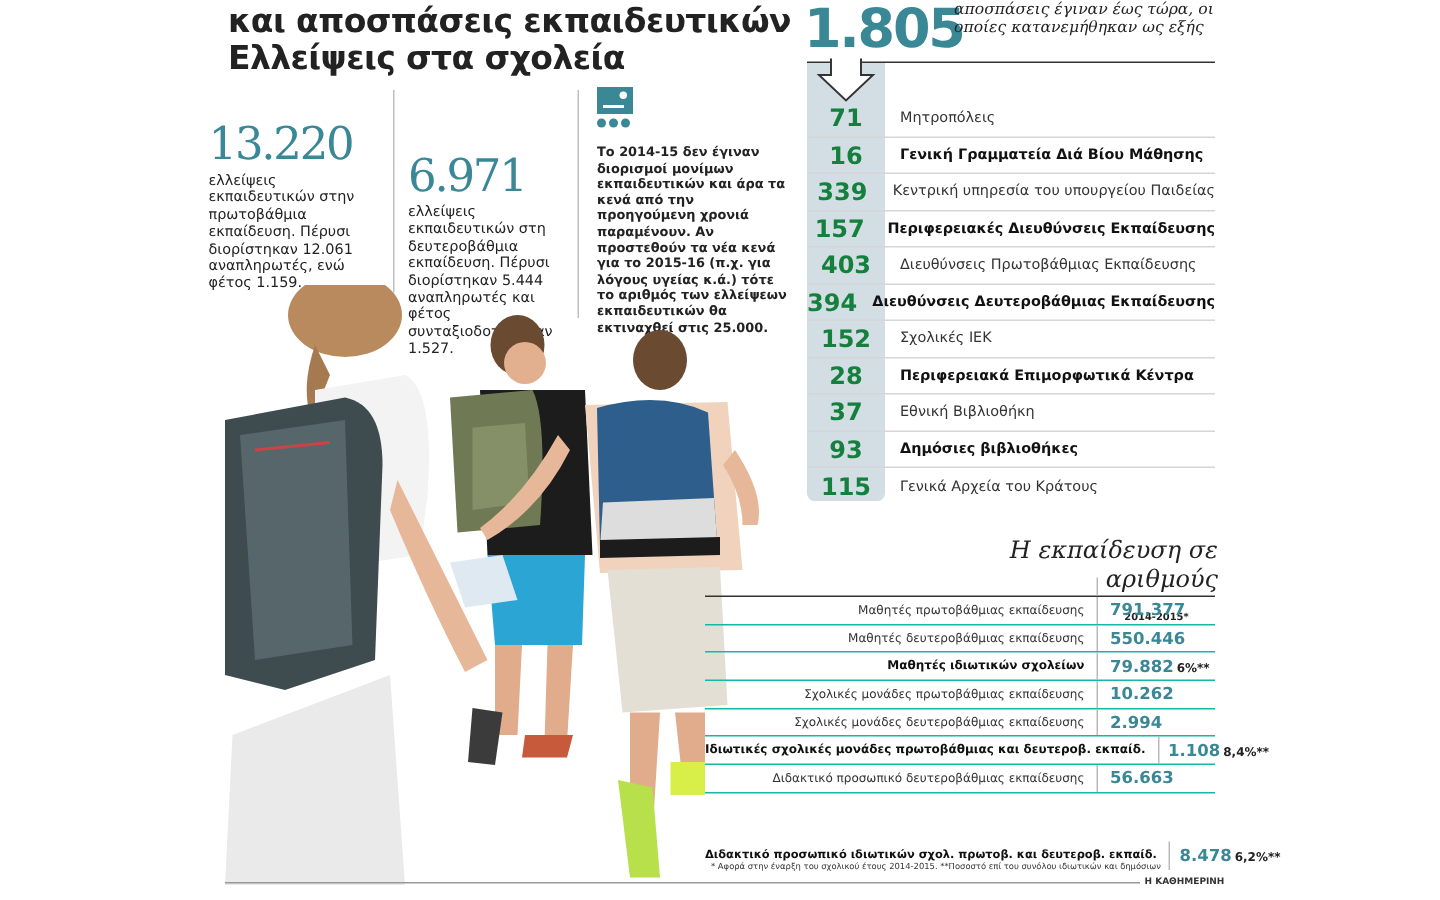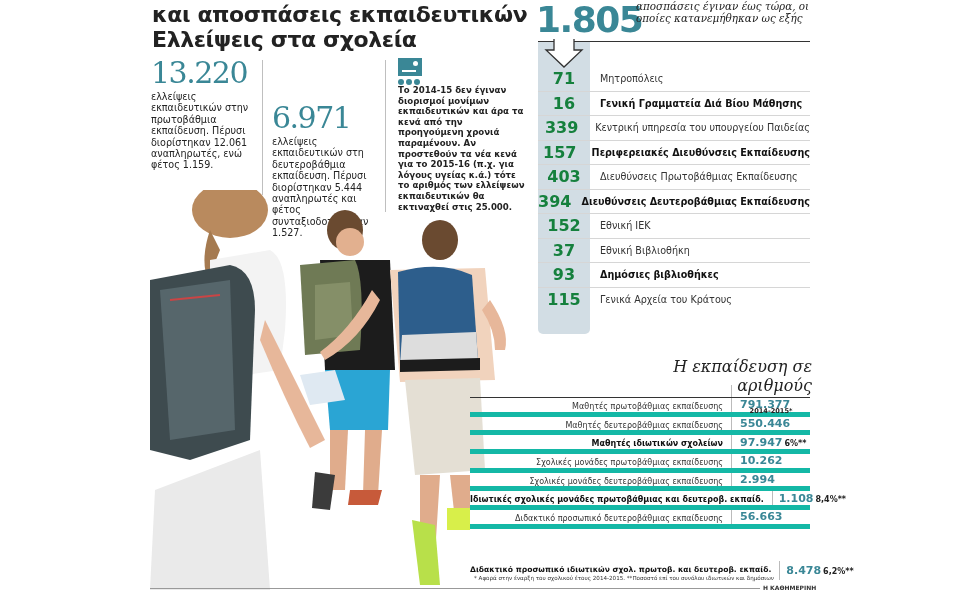--- a/index.html
+++ b/index.html
@@ -12,31 +12,31 @@
     color: #222; letter-spacing: -0.4px;
   }
   .title span { display: block; }
 
   .stat { position: absolute; top: 58px; }
   .stat .big {
     font-family: "DejaVu Serif", "Liberation Serif", serif; font-size: 30px; line-height: 30px;
     color: #3a8796; letter-spacing: -1.5px;
   }
   .stat .desc { font-size: 9.6px; line-height: 11.4px; color: #222; margin-top: 3px; }
-  .stat1 { left: 151px; width: 110px; }
+  .stat1 { left: 139px; width: 110px; margin-top: 24px; }
   .stat2 { left: 272px; width: 110px; margin-top: 45px; }
   .vsep { position: absolute; width: 1px; background: #bfbfbf; }
 
   .note { position: absolute; left: 398px; top: 58px; width: 130px; }
   .note-icon { width: 24px; height: 18px; background: #3a8796; position: relative; }
   .note-icon .fig { position: absolute; right: 4px; top: 3px; width: 5px; height: 5px; background: #fff; border-radius: 50%; }
   .note-icon .desk { position: absolute; left: 4px; bottom: 4px; width: 14px; height: 2px; background: #fff; }
   .note-dots { display: flex; gap: 2px; margin-top: 3px; }
   .note-dots i { width: 6px; height: 6px; border-radius: 50%; background: #3a8796; display: block; }
-  .note-text { font-size: 8.6px; line-height: 10.6px; font-weight: bold; color: #222; margin-top: 0; }
+  .note-text { font-size: 8.6px; line-height: 10.6px; font-weight: bold; color: #222; margin-top: 12px; }
 
   .hero {
     position: absolute; left: 536px; top: 0px;
     font-family: "DejaVu Sans", sans-serif; font-weight: bold; font-size: 36px; line-height: 40px;
     color: #3a8796; letter-spacing: -1.5px;
   }
   .hero-desc {
     position: absolute; left: 636px; top: 0px; width: 180px;
     font-family: "DejaVu Serif", serif; font-style: italic; font-size: 10.4px; line-height: 12px; color: #222;
   }
@@ -55,21 +55,21 @@
   .photo { position: absolute; left: 150px; top: 190px; width: 360px; height: 400px; }
 
   .edu-title {
     position: absolute; left: 612px; top: 357px; width: 200px; text-align: right;
     font-family: "DejaVu Serif", serif; font-style: italic; font-size: 16px; color: #222;
   }
   .edu-table { position: absolute; left: 470px; top: 385px; width: 340px; }
   .edu-head { display: flex; height: 13px; border-bottom: 1.2px solid #333; }
   .edu-head .lab { flex: 1; border-right: 1px solid #bbb; }
   .edu-head .yr { width: 78px; text-align: center; font-size: 6.6px; font-weight: bold; color: #222; line-height: 12px; margin-top: 20px; }
-  .edu-row { display: flex; height: 18.7px; align-items: center; border-bottom: 5px solid #14b8a6; }
+  .edu-row { display: flex; height: 18.7px; align-items: center; border-bottom: 1px solid #14b8a6; }
   .edu-row:last-child { border-bottom: none; margin-top: 32px; }
   .edu-row .lab { flex: 1; text-align: right; padding-right: 8px; font-size: 8px; color: #333; white-space: nowrap; height: 100%; line-height: 18.7px; border-right: 1px solid #bbb; }
   .edu-row.bold .lab { font-weight: bold; color: #111; }
   .edu-row .val { width: 78px; padding-left: 8px; font-size: 11px; font-weight: bold; color: #3a8796; white-space: nowrap; }
   .edu-row .pct { font-size: 8px; color: #222; margin-left: 2px; }
   .edu-row.wide .lab { padding-right: 8px; }
   .edu-row.wide .val { padding-left: 2px; text-align: right; padding-right: 12px; }
 
   .footnote { position: absolute; left: 474px; top: 575px; font-size: 5.6px; color: #333; white-space: nowrap; }
   .bottom-rule { position: absolute; left: 150px; top: 588px; width: 660px; height: 1px; background: #999; }
@@ -137,21 +137,25 @@
   <div class="alloc-row">
       <span class="alloc-num">403</span>
       <span class="alloc-label">Διευθύνσεις Πρωτοβάθμιας Εκπαίδευσης</span>
     </div>
   <div class="alloc-row bold">
       <span class="alloc-num">394</span>
       <span class="alloc-label">Διευθύνσεις Δευτεροβάθμιας Εκπαίδευσης</span>
     </div>
   <div class="alloc-row">
       <span class="alloc-num">152</span>
-      <span class="alloc-label">Εθνική ΙΕΚ</span>
+      <span class="alloc-label">Σχολικές ΙΕΚ</span>
+    </div>
+  <div class="alloc-row bold">
+      <span class="alloc-num">28</span>
+      <span class="alloc-label">Περιφερειακά Επιμορφωτικά Κέντρα</span>
     </div>
   <div class="alloc-row">
       <span class="alloc-num">37</span>
       <span class="alloc-label">Εθνική Βιβλιοθήκη</span>
     </div>
   <div class="alloc-row bold">
       <span class="alloc-num">93</span>
       <span class="alloc-label">Δημόσιες βιβλιοθήκες</span>
     </div>
   <div class="alloc-row">
@@ -207,21 +211,21 @@
   <div class="edu-row">
       <div class="lab">Μαθητές πρωτοβάθμιας εκπαίδευσης</div>
       <div class="val"><span>791.377</span><span class="pct"></span></div>
     </div>
   <div class="edu-row">
       <div class="lab">Μαθητές δευτεροβάθμιας εκπαίδευσης</div>
       <div class="val"><span>550.446</span><span class="pct"></span></div>
     </div>
   <div class="edu-row bold">
       <div class="lab">Μαθητές ιδιωτικών σχολείων</div>
-      <div class="val"><span>97.947</span><span class="pct">6%**</span></div>
+      <div class="val"><span>79.882</span><span class="pct">6%**</span></div>
     </div>
   <div class="edu-row">
       <div class="lab">Σχολικές μονάδες πρωτοβάθμιας εκπαίδευσης</div>
       <div class="val"><span>10.262</span><span class="pct"></span></div>
     </div>
   <div class="edu-row">
       <div class="lab">Σχολικές μονάδες δευτεροβάθμιας εκπαίδευσης</div>
       <div class="val"><span>2.994</span><span class="pct"></span></div>
     </div>
   <div class="edu-row bold wide">

